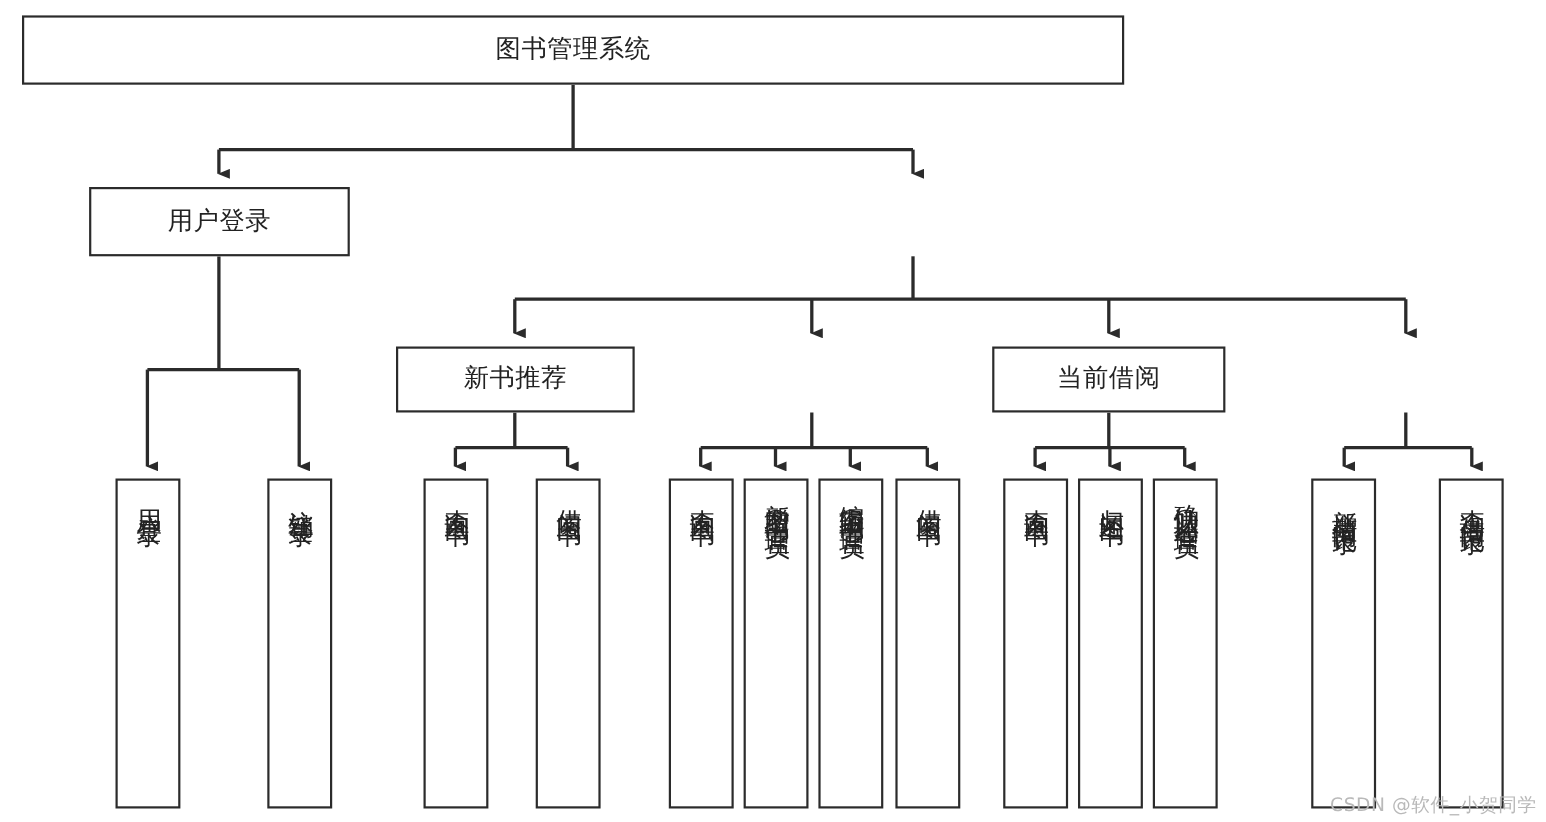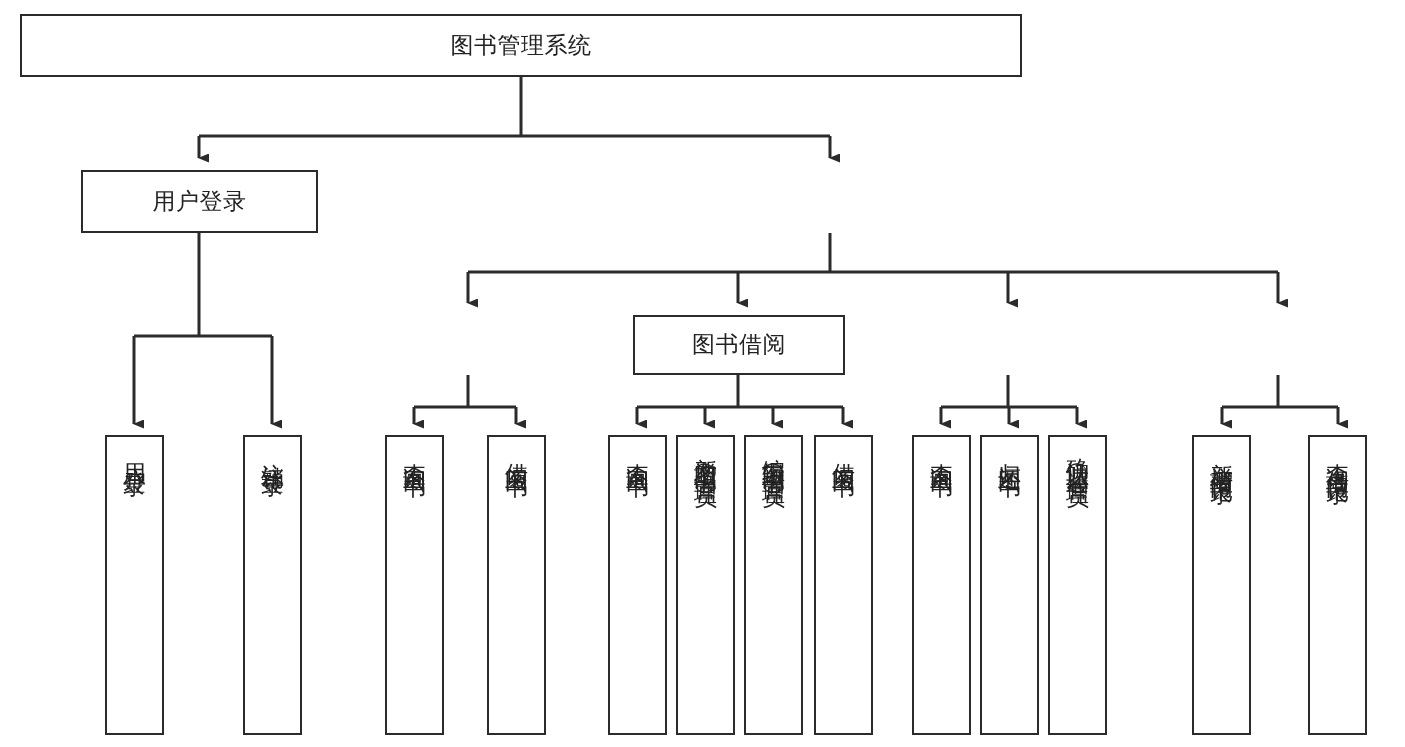--- a/index.html
+++ b/index.html
@@ -143,25 +143,28 @@
 
   <div class="node horiz root" style="left:20px; top:14px; width:1002px; height:63px;">
     <span class="node-label">图书管理系统</span>
   </div>
 
   <div class="node horiz" style="left:81px; top:170px; width:237px; height:63px;">
     <span class="node-label">用户登录</span>
   </div>
 
 
-
-  <div class="node horiz" style="left:633px; top:315px; width:212px; height:60px;">
-    <span class="node-label">图书借阅</span>
-  </div>
-
+  <div class="node horiz" style="left:360px; top:315px; width:217px; height:60px;">
+    <span class="node-label">新书推荐</span>
+  </div>
+
+
+  <div class="node horiz" style="left:902px; top:315px; width:212px; height:60px;">
+    <span class="node-label">当前借阅</span>
+  </div>
 
 
   <div class="node vert" style="left:105px; top:435px; width:59px; height:300px;">
     <span class="node-label">用户登录</span>
   </div>
 
   <div class="node vert" style="left:243px; top:435px; width:59px; height:300px;">
     <span class="node-label">注销登录</span>
   </div>
 
@@ -202,14 +205,15 @@
   </div>
 
   <div class="node vert" style="left:1192px; top:435px; width:59px; height:300px;">
     <span class="node-label">新增借阅记录</span>
   </div>
 
   <div class="node vert" style="left:1308px; top:435px; width:59px; height:300px;">
     <span class="node-label">查询借阅记录</span>
   </div>
 
+  <div class="watermark">CSDN @软件_小贺同学</div>
 
 </div>
 
 </body></html>

